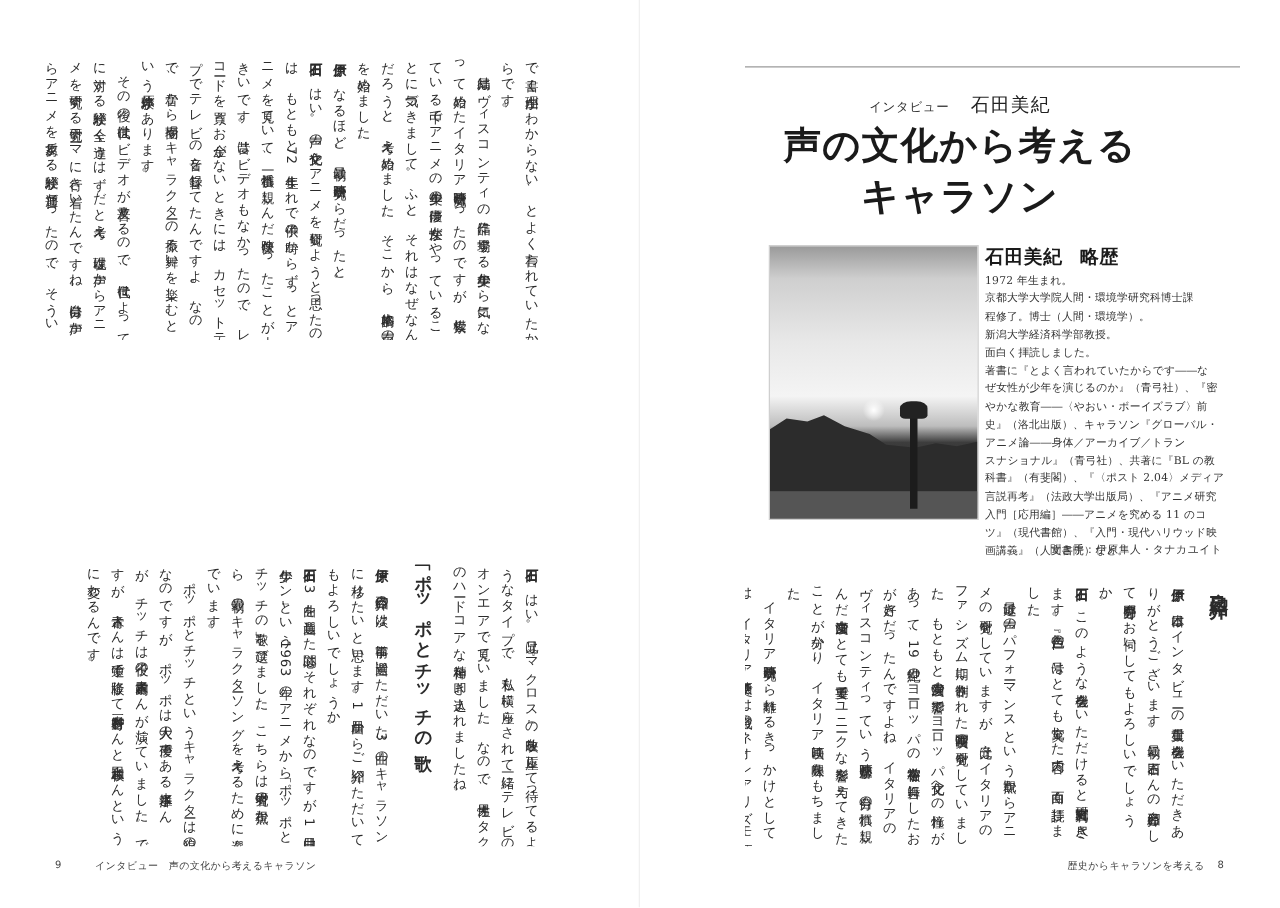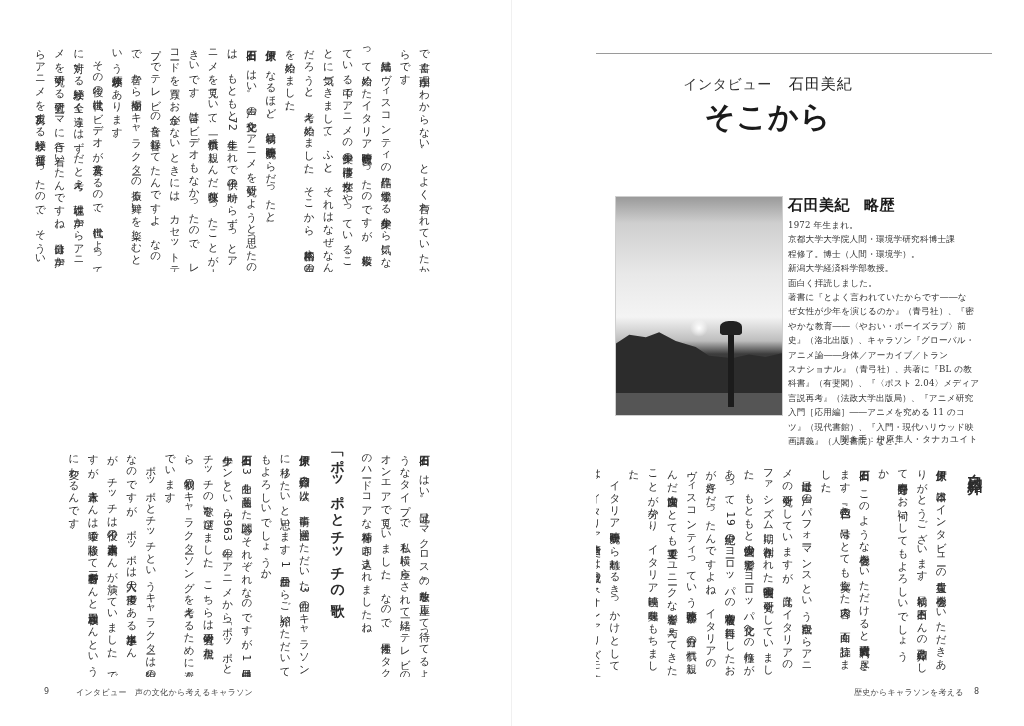--- a/index.html
+++ b/index.html
@@ -29,21 +29,21 @@
     margin: 0 10px 0 14px;
   }
 
   
   #lp-top { left: 30px; top: 42px; width: 404px; height: 230px; }
   #lp-bottom { left: 30px; top: 447px; width: 404px; height: 230px; }
 
   
   .rule { position: absolute; left: 84px; top: 53px; width: 396px; height: 1px; background: #9a9a9a; }
   .kicker { position: absolute; left: 0; width: 512px; top: 74px; text-align: center; }
-  .kicker .k-label { font-size: 14px; color: #333; margin-right: 12px; letter-spacing: 0.5px; }
+  .kicker .k-label { font-size: 10px; color: #333; margin-right: 12px; letter-spacing: 0.5px; }
   .kicker .k-name { font-size: 15px; color: #222; letter-spacing: 1px; }
   .title {
     position: absolute; left: 0; width: 512px; top: 96px; text-align: center;
     font-weight: bold; font-size: 30px; line-height: 41px; color: #1a1a1a; letter-spacing: 1px;
   }
   .photo {
     position: absolute; left: 103px; top: 196px; width: 166px; height: 218px;
     background: linear-gradient(180deg, #9a9a9a 0%, #cfcfcf 12%, #e8e8e8 35%, #f4f4f4 55%, #bdbdbd 66%, #3d3d3d 72%, #262626 86%, #4a4a4a 94%, #6a6a6a 100%);
     border: 1px solid #cfcfcf;
     overflow: hidden;
@@ -96,21 +96,22 @@
 
 <div class="gutter"></div>
 
 <div class="page page-right">
   <div class="rule"></div>
   <div class="kicker">
     <span class="k-label">インタビュー</span>
     <span class="k-name">石田美紀</span>
   </div>
   <div class="title">
-    <div>そこから</div>
+    <div>声の文化から考える</div>
+    <div>キャラソン</div>
   </div>
 
   <div class="photo">
     <div class="sun"></div>
     <div class="trees"></div>
     <div class="ground"></div>
     <div class="sculpture"></div>
   </div>
 
   <div class="bio">

